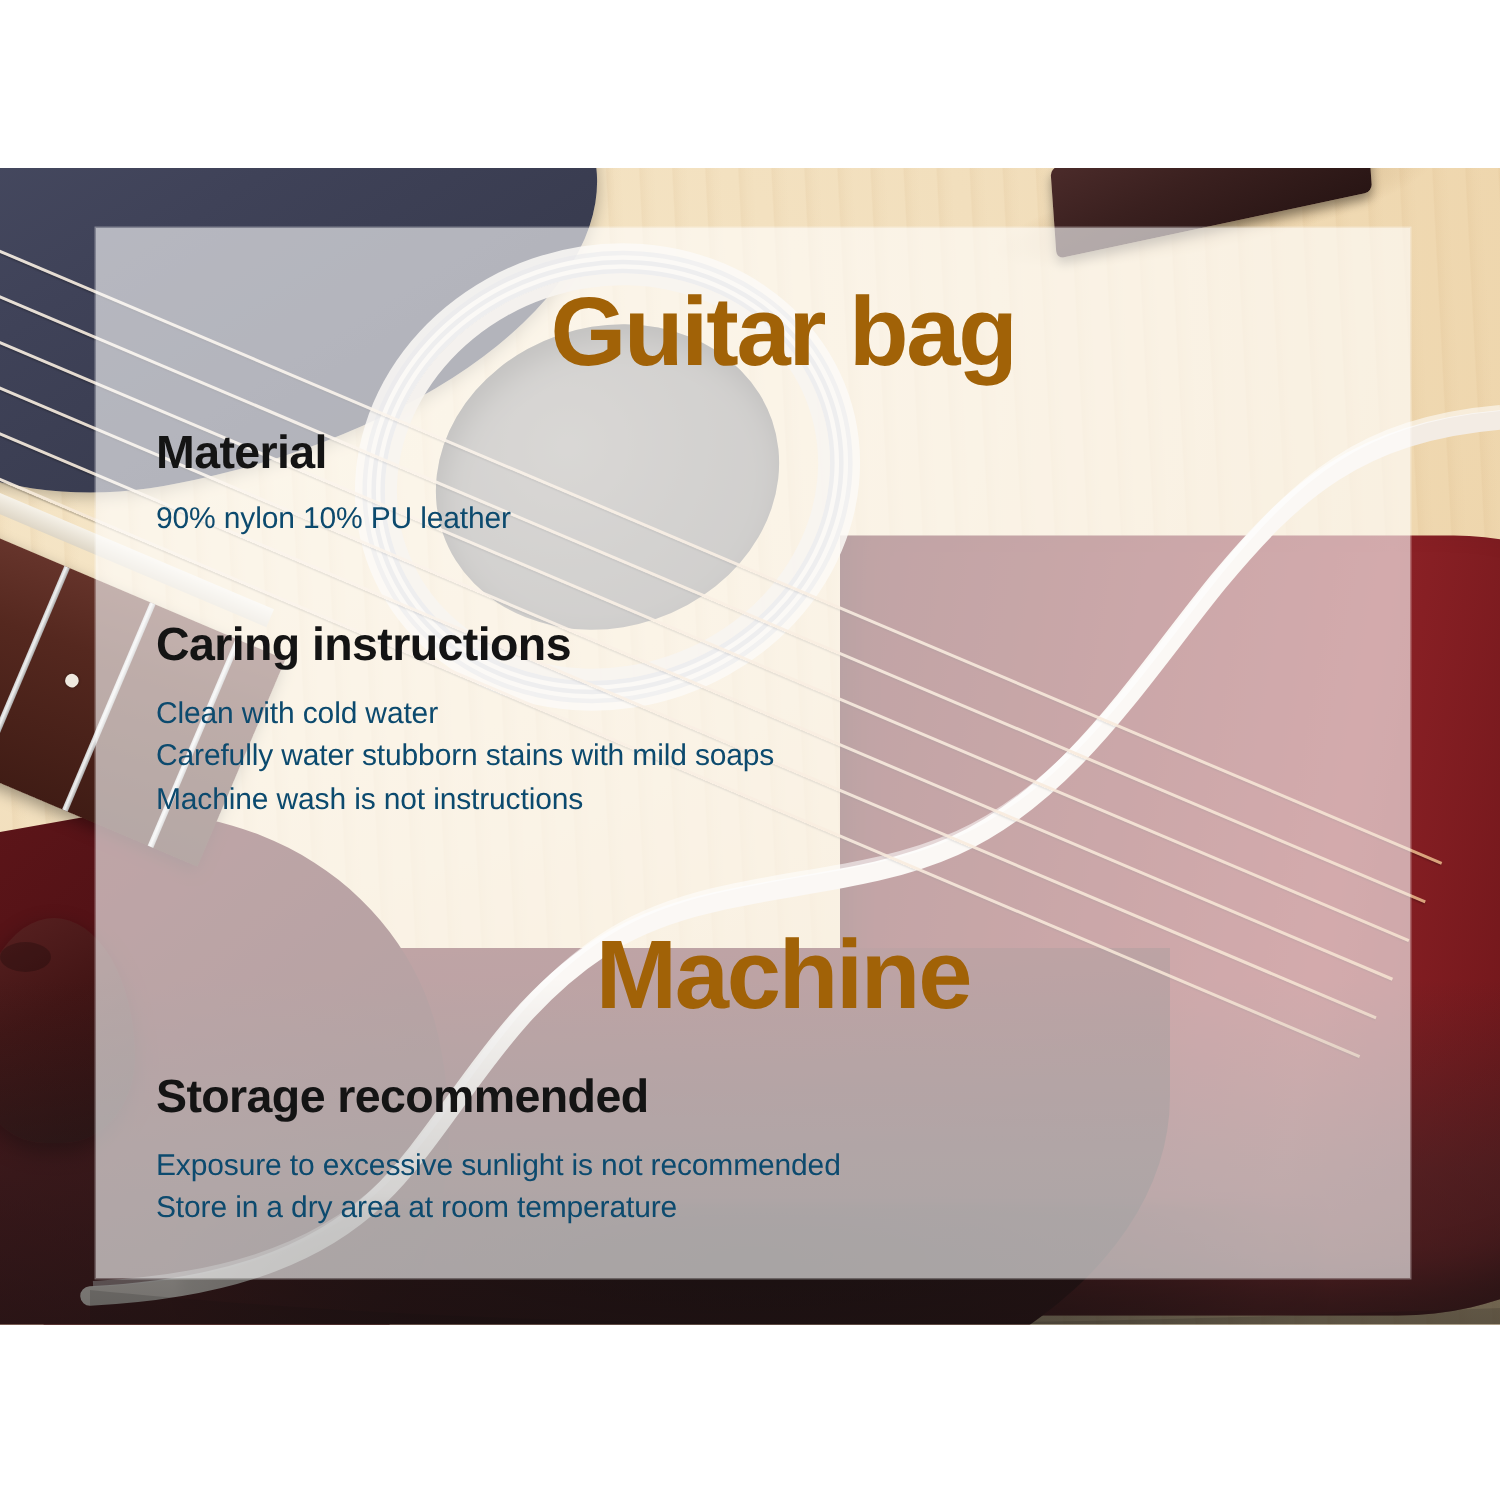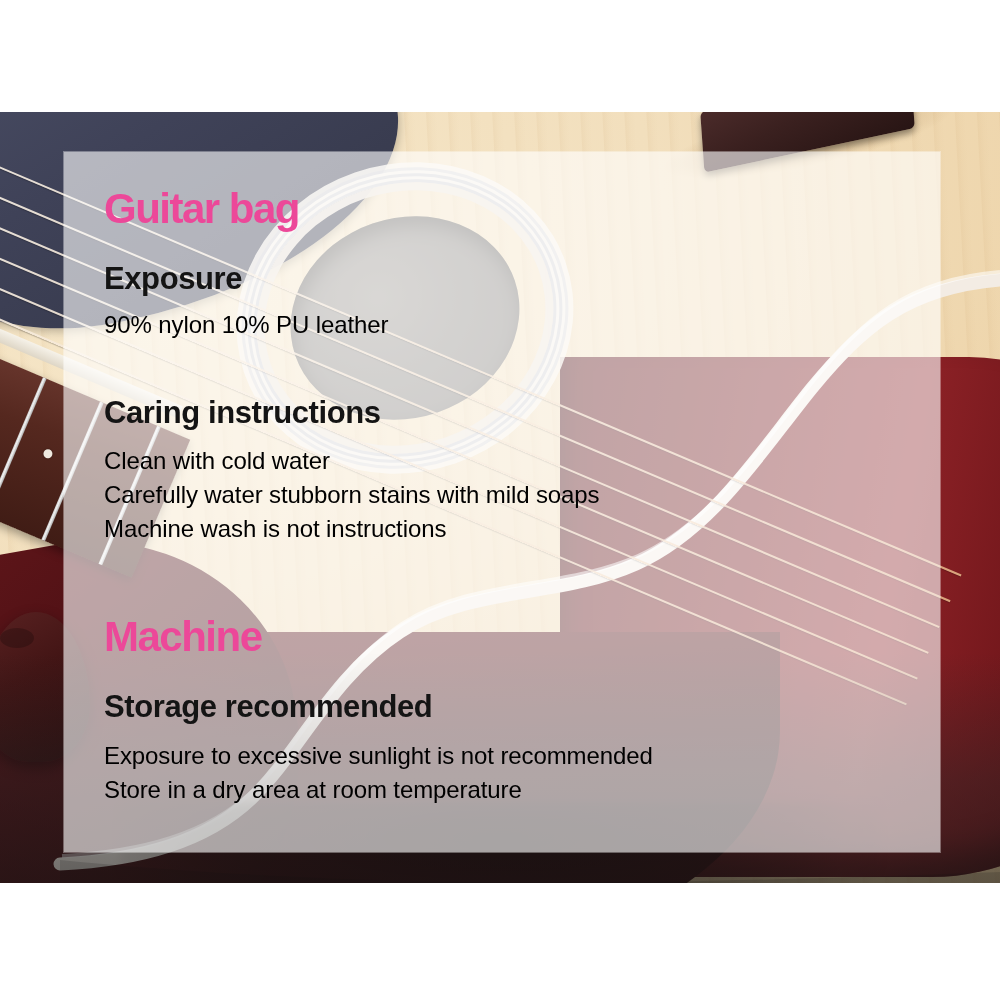--- a/index.html
+++ b/index.html
@@ -159,29 +159,29 @@
   
   #panel{
     position:absolute;left:64px;top:152px;width:876px;height:700px;
     background:rgba(255,255,255,.62);
     box-shadow:0 0 0 1px rgba(255,255,255,.35);
     padding:36px 0 0 40px;
     box-sizing:border-box;
   }
 
   .h1{
-    font-weight:bold;color:#ec4899;letter-spacing:-1.5px;
-    font-size:42px;line-height:1.02;margin:0;
+    font-weight:bold;color:#a16207;letter-spacing:-1.5px;
+    font-size:65px;line-height:1.02;margin:0;text-align:center;
   }
   .h2{
     font-weight:bold;color:#141414;letter-spacing:-0.4px;
     font-size:31px;line-height:1.15;margin:0;
   }
   .body-line{
-    color:#000000;font-size:24px;line-height:1.42;margin:0;letter-spacing:-0.1px;
+    color:#0c4a6e;font-size:20px;line-height:1.42;margin:0;letter-spacing:-0.1px;
   }
   .sec-guitar-bag{margin-top:0px;}
   .gap-b{height:30px;}
   .gap-c{height:12px;}
   .gap-d{height:52px;}
   .gap-e{height:14px;}
 </style>
 </head>
 <body>
 
@@ -250,21 +250,21 @@
     <div class="backdrop-shade"></div>
   </div>
 
   <div id="panel">
 
     <div class="sec-guitar-bag">
       <h1 class="h1">Guitar bag</h1>
 
       <div class="gap-b"></div>
 
-      <h2 class="h2">Exposure</h2>
+      <h2 class="h2">Material</h2>
       <div class="gap-c"></div>
       <p class="body-line">90% nylon 10% PU leather</p>
 
       <div class="gap-d"></div>
 
       <h2 class="h2">Caring instructions</h2>
       <div class="gap-e"></div>
       <p class="body-line">Clean with cold water</p>
       <p class="body-line">Carefully water stubborn stains with mild soaps</p>
       <p class="body-line">Machine wash is not instructions</p>

